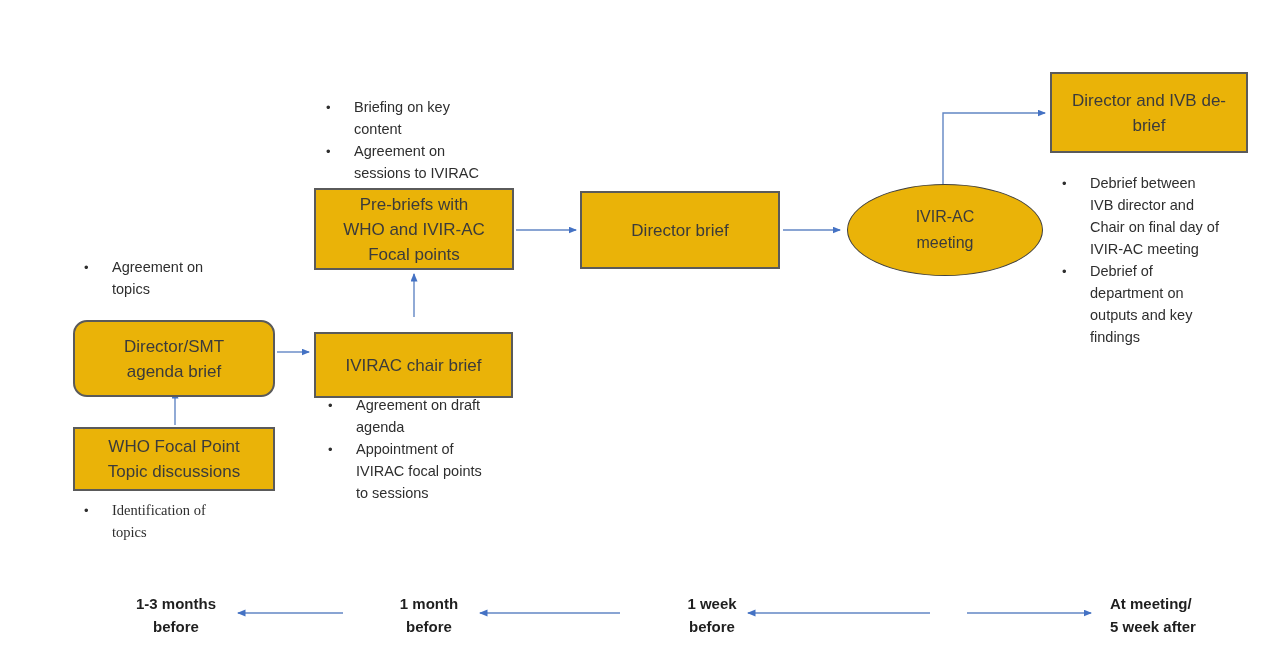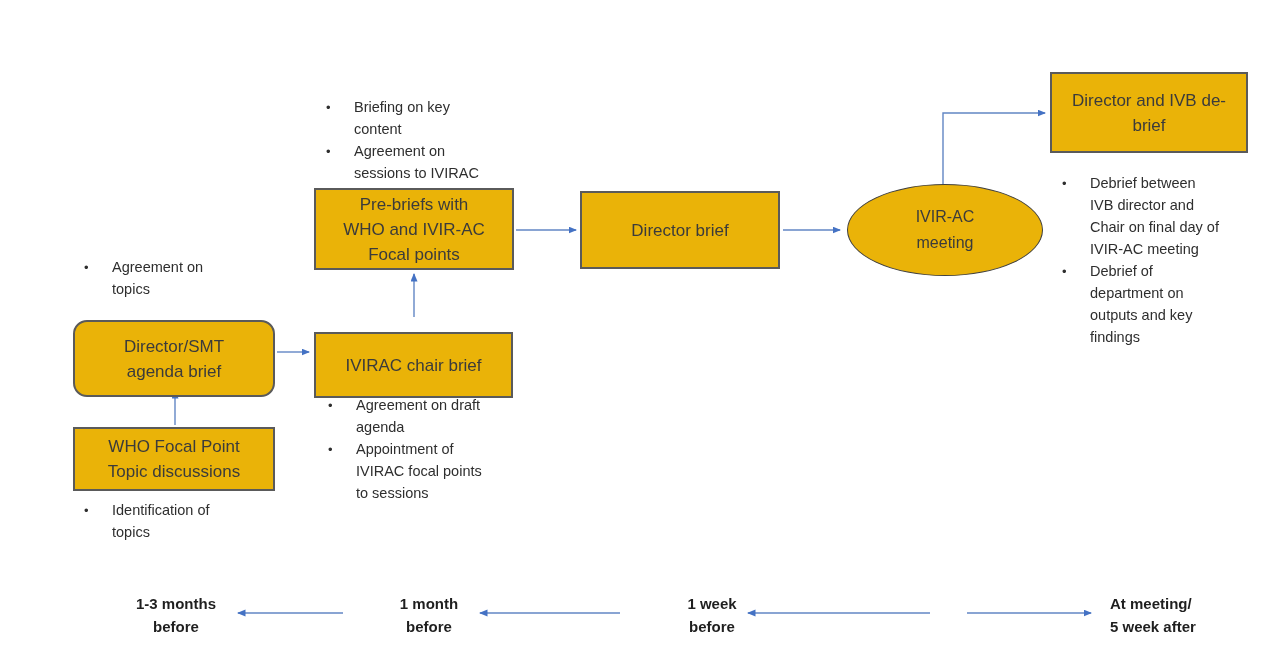--- a/index.html
+++ b/index.html
@@ -119,21 +119,21 @@
     <div class="bi">
       <span class="dot"></span>
       <span class="txt" style="width:140px;">Appointment of IVIRAC focal points to sessions</span>
     </div>
   </div>
 
 
   <div class="bullets" style="left:84px; top:499px;">
     <div class="bi">
       <span class="dot"></span>
-      <span class="txt" style="width:115px;">Identification of topics</span>
+      <span class="txt" style="width:115px;font-family:Liberation Serif, serif;">Identification of topics</span>
     </div>
   </div>
 
   <div class="bullets" style="left:1062px; top:172px;">
     <div class="bi">
       <span class="dot"></span>
       <span class="txt" style="width:131px;">Debrief between IVB director and Chair on final day of IVIR-AC meeting</span>
     </div>
     <div class="bi">
       <span class="dot"></span>

